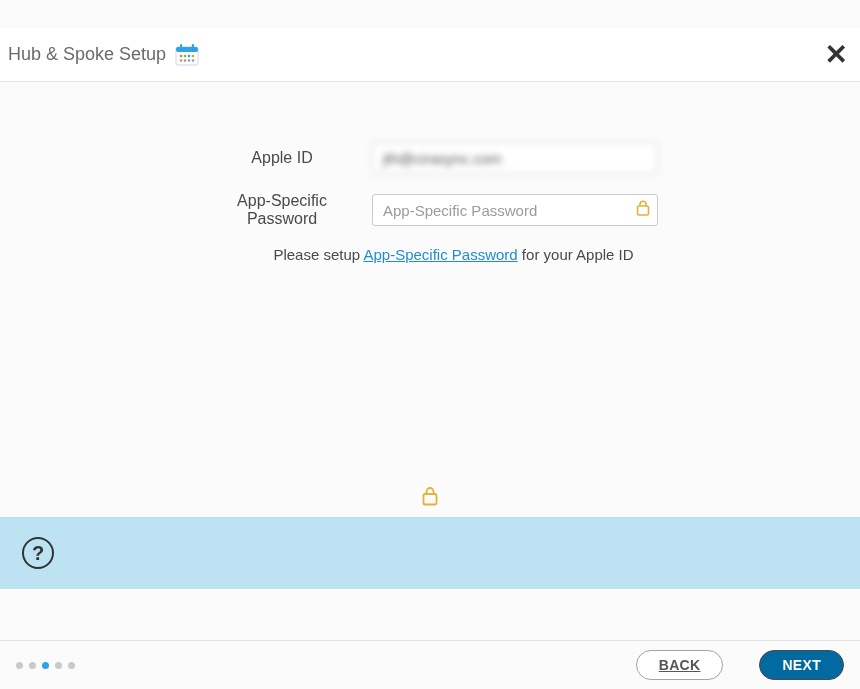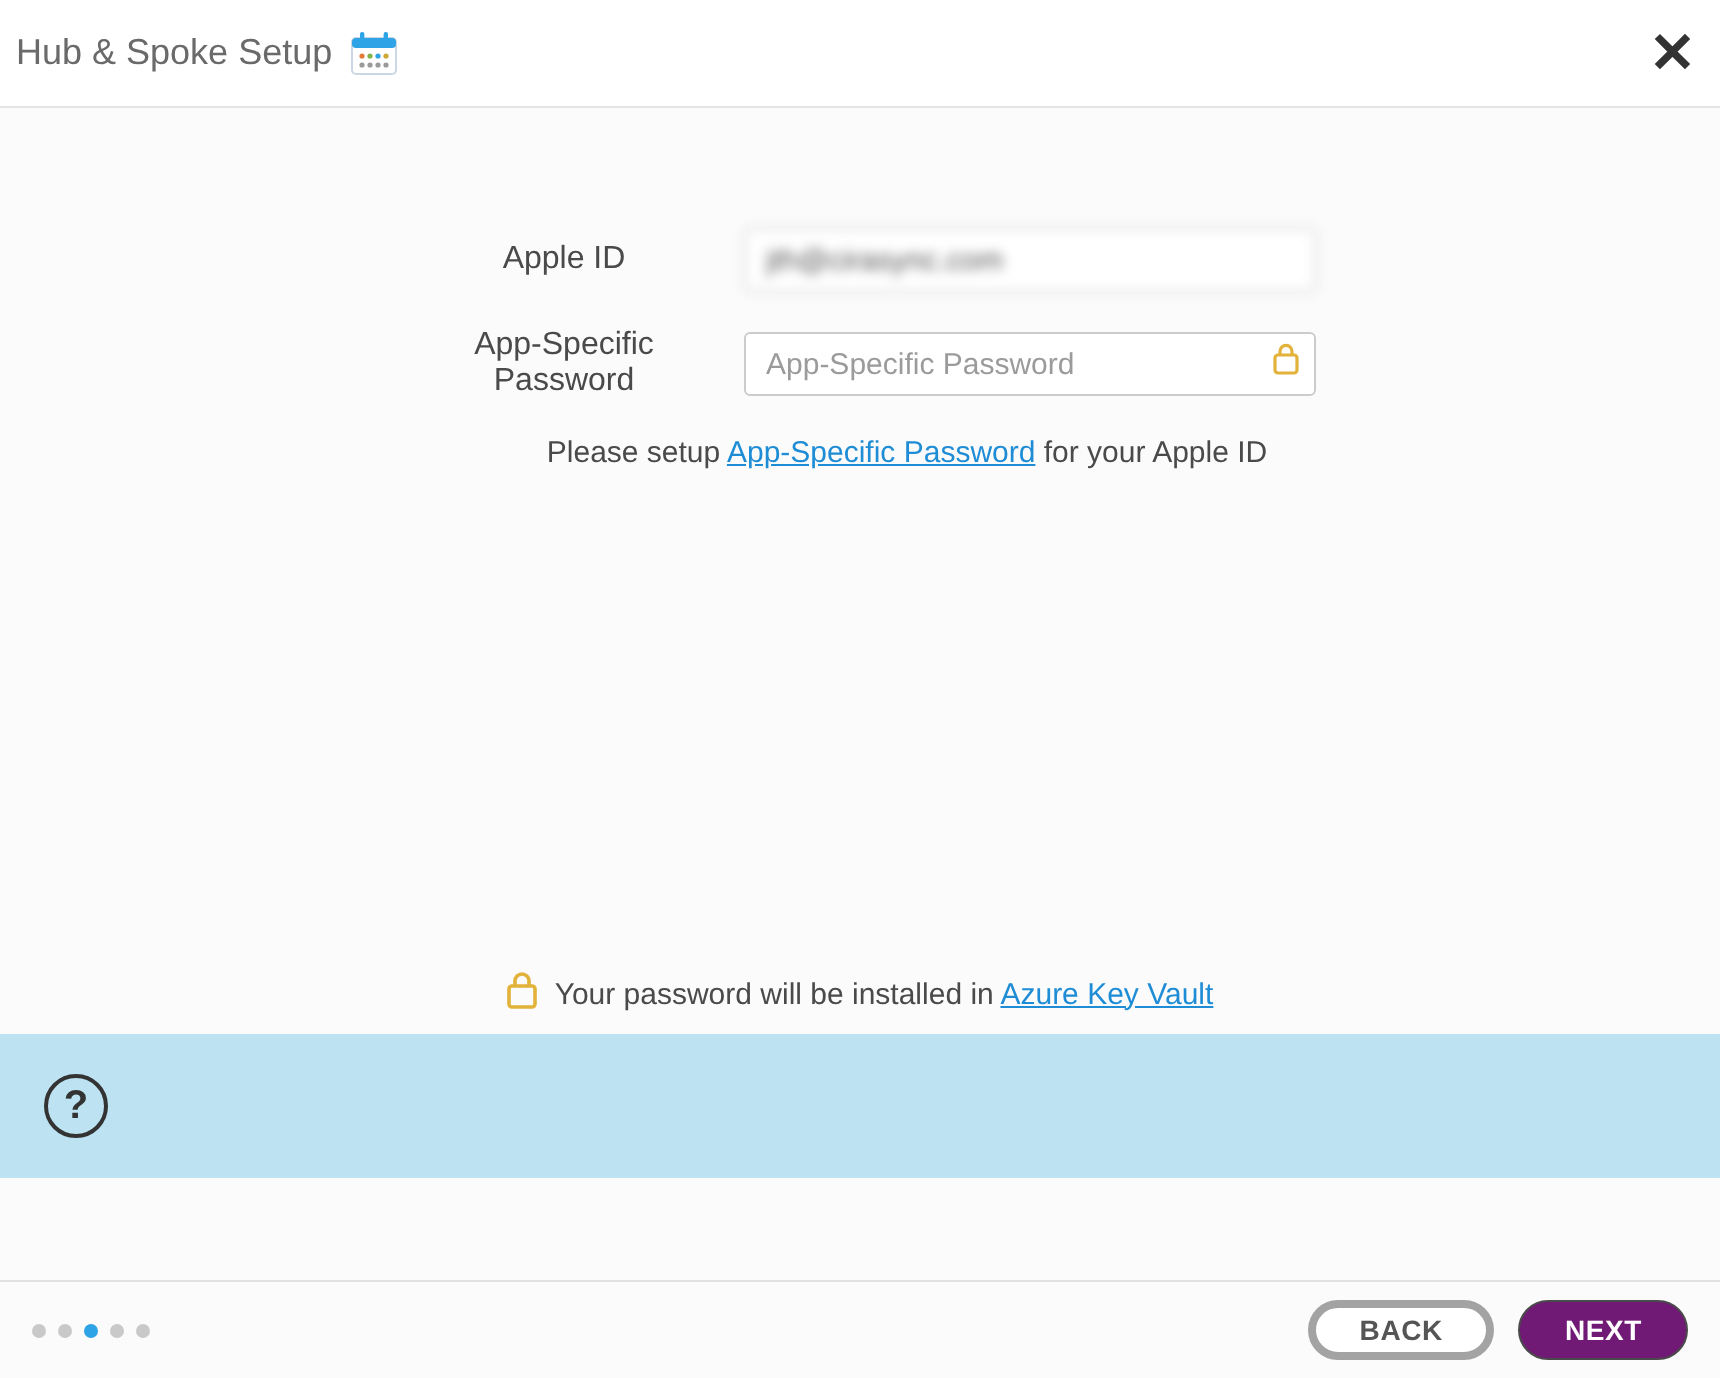--- a/index.html
+++ b/index.html
@@ -2,20 +2,21 @@
 <html><head>
 <meta charset="utf-8">
 <style>
   * { box-sizing: border-box; }
   html, body { margin:0; padding:0; width:860px; height:689px; font-family: "Segoe UI", "Helvetica Neue", Arial, sans-serif; background:#f7f7f7; color:#4a4a4a; }
   .modal { width:860px; height:689px; background:#fbfbfb; display:flex; flex-direction:column; position:relative; }
   .header {
     height:54px; background:#fff;
     display:flex; align-items:center; padding:0 12px 0 8px;
     border-bottom:1px solid #e5e5e5;
+    margin-top:28px;
   }
   .title { font-size:18px; color:#6a6a6a; }
   .cal-icon { margin-left:8px; display:flex; align-items:center; }
   .close { margin-left:auto; font-size:28px; line-height:1; color:#333; cursor:pointer; font-weight:bold; }
   .body { flex:1 1 auto; position:relative; }
   .instr { text-align:center; font-size:15px; color:#6c6c6c; margin-top:12px; }
   .form { margin-top:60px; display:flex; flex-direction:column; align-items:center; }
   .row { display:flex; align-items:center; margin-bottom:18px; }
   .lbl { width:170px; text-align:center; font-size:16px; color:#4a4a4a; padding-right:10px; }
   .field { position:relative; width:286px; }
@@ -52,22 +53,22 @@
   }
   .dots { display:flex; gap:6px; }
   .dot { width:7px; height:7px; border-radius:50%; background:#c9c9c9; }
   .dot.active { background:#2ea3e6; }
   .btns { margin-left:auto; display:flex; gap:12px; }
   .btn {
     height:30px; padding:0 22px; border-radius:16px;
     font-size:14px; font-weight:600; letter-spacing:0.3px; cursor:pointer;
     display:flex; align-items:center; justify-content:center;
   }
-  .btn-back { background:#fff; color:#555; border:4px solid #a3a3a3; }
-  .btn-next { background:#701a75; color:#fff; border:1px solid #4a4a4a; }
+  .btn-back { background:#fff; color:#555; border:1px solid #a3a3a3;text-decoration:underline; }
+  .btn-next { background:#0369a1; color:#fff; border:1px solid #4a4a4a;margin-left:24px; }
 </style>
 </head>
 <body>
 
 <div class="modal">
 
   <div class="header">
     <span class="title">Hub &amp; Spoke Setup</span>
     <span class="cal-icon">
       <svg width="26" height="26" viewBox="0 0 26 26">
@@ -114,23 +115,20 @@
       </div>
     </div>
 
     <div class="vault-line">
       <span>
         <svg width="16" height="20" viewBox="0 0 16 20">
           <rect x="1.5" y="8" width="13" height="10.5" rx="1.5" fill="none" stroke="#e2b23a" stroke-width="1.8"></rect>
           <path d="M4.5 8 V5.5 a3.5 3.5 0 0 1 7 0 V8" fill="none" stroke="#e2b23a" stroke-width="1.8"></path>
         </svg>
       </span>
-      <span>
-        <span>Your password will be installed in </span><a class="link">Azure Key Vault</a>
-      </span>
     </div>
 
     <div class="info-banner">
       <div class="info-icon">?</div>
     </div>
 
     <div class="hr"></div>
 
     <div class="footer">
       <div class="dots">

